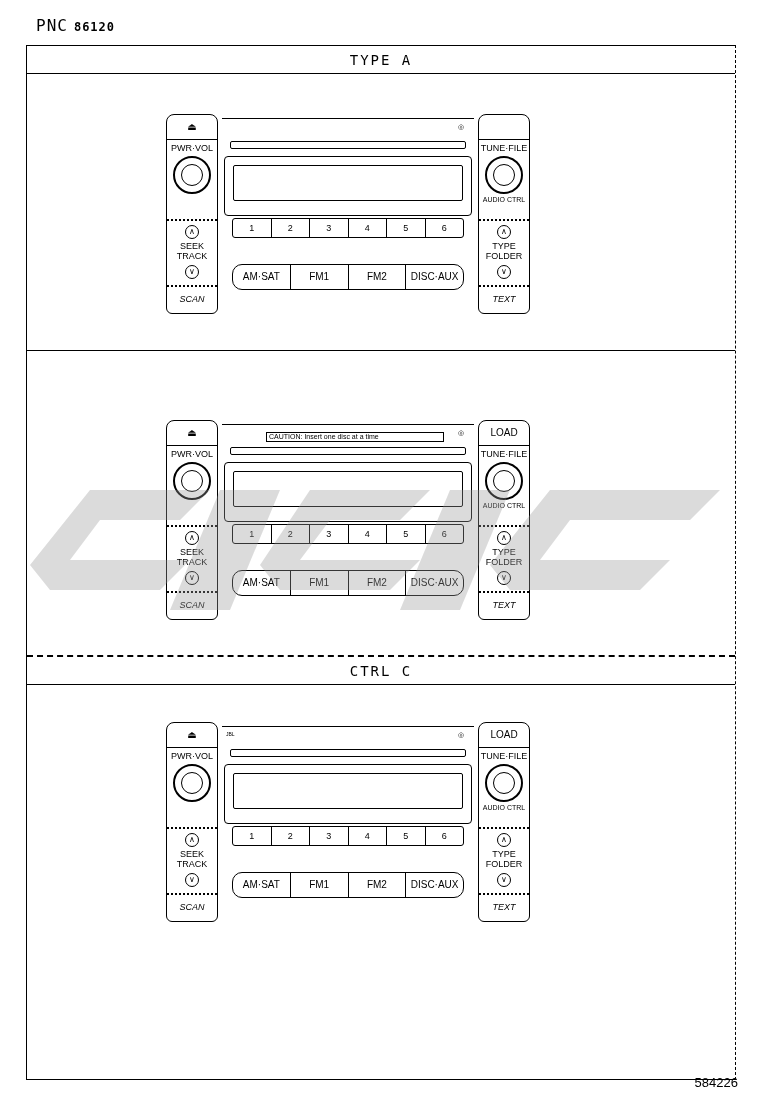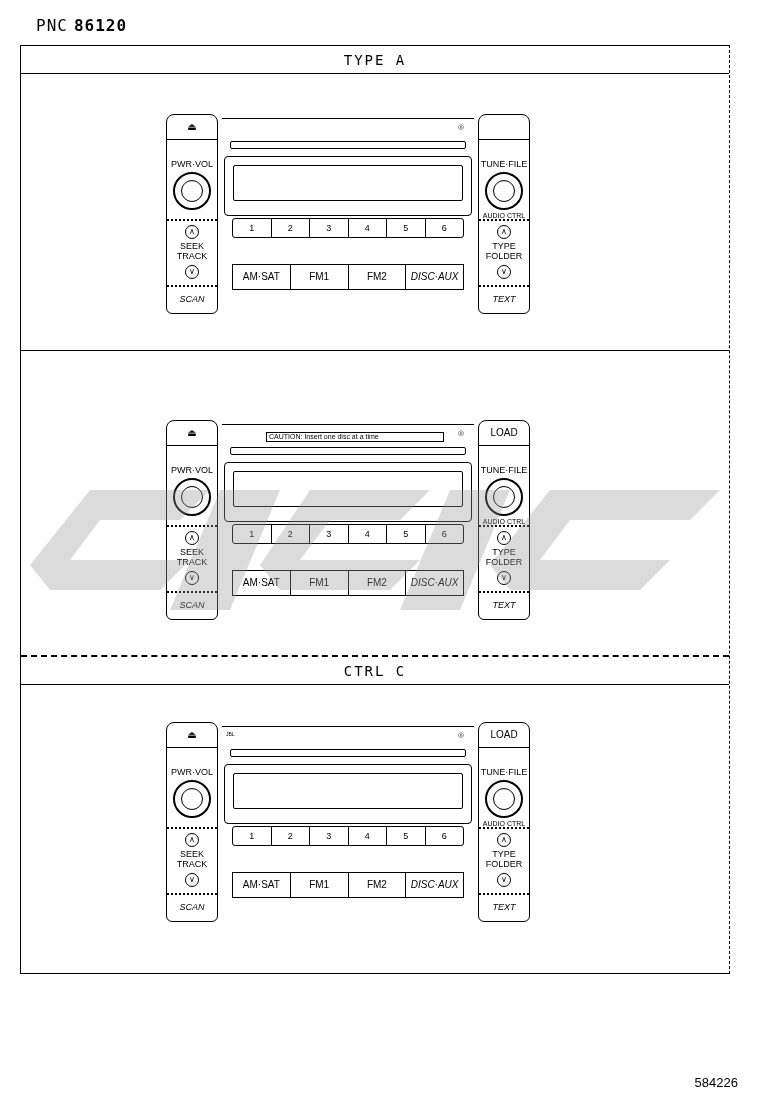--- a/index.html
+++ b/index.html
@@ -1,51 +1,51 @@
 <!DOCTYPE html>
 <html><head>
 <meta charset="utf-8">
 <style>
   html,body{margin:0;padding:0;background:#fff;}
   body{width:760px;height:1112px;position:relative;overflow:hidden;font-family:"DejaVu Sans Mono","Liberation Mono",monospace;color:#000;}
   .pnc{position:absolute;left:36px;top:16px;font-size:16px;letter-spacing:1px;}
-  .pnc .num{font-weight:bold;font-size:16px;margin-left:6px;letter-spacing:1px;}
-  .frame{position:absolute;left:20px;top:45px;width:710px;height:929px;border:1px solid #000;border-right:1px dashed #000;box-sizing:border-box;}
+  .pnc .num{font-weight:bold;font-size:12px;margin-left:6px;letter-spacing:1px;}
+  .frame{position:absolute;left:26px;top:45px;width:710px;height:1035px;border:1px solid #000;border-right:1px dashed #000;box-sizing:border-box;}
   .section-hdr{position:absolute;left:0;width:100%;height:28px;border-bottom:1px solid #000;box-sizing:border-box;text-align:center;font-size:14px;line-height:28px;letter-spacing:2px;}
   .sep{position:absolute;left:0;width:100%;border-top:1px solid #000;}
   .sep.dashed{border-top:2px dashed #000;}
   .code{position:absolute;right:22px;top:1075px;font-family:"Liberation Sans",sans-serif;font-size:13px;}
 
   
   .unit{position:absolute;left:166px;width:364px;height:200px;font-family:"Liberation Sans",sans-serif;}
   .lpanel,.rpanel{position:absolute;top:0;width:52px;height:200px;border:1px solid #000;border-radius:8px 8px 6px 6px;box-sizing:border-box;background:#fff;}
   .lpanel{left:0;} .rpanel{right:0;}
   .topbtn{height:24px;border-bottom:1px solid #000;text-align:center;font-size:10px;line-height:24px;}
-  .knob-label{font-size:9px;text-align:center;margin-top:19px;}
+  .knob-label{font-size:9px;text-align:center;margin-top:3px;}
   .knob{width:38px;height:38px;border-radius:50%;border:2px double #000;margin:3px auto 0;position:relative;box-sizing:border-box;}
   .knob::after{content:"";position:absolute;left:6px;top:6px;width:22px;height:22px;border-radius:50%;border:1.5px solid #000;box-sizing:border-box;}
   .knob-sub{font-size:7px;text-align:center;margin-top:2px;}
   .mid-sec{position:absolute;left:0;right:0;top:104px;height:64px;border-top:2px dotted #000;border-bottom:2px dotted #000;text-align:center;font-size:9px;line-height:10px;}
   .arrowbtn{width:12px;height:12px;border:1px solid #000;border-radius:50%;margin:4px auto 2px;font-size:8px;line-height:12px;}
   .bot-sec{position:absolute;left:0;right:0;top:172px;text-align:center;font-size:9px;line-height:24px;font-style:italic;}
 
   .center{position:absolute;left:56px;right:56px;top:4px;height:196px;}
   .cdslot-area{position:absolute;left:0;right:0;top:0;height:36px;border-top:1px solid #000;}
   .brand{position:absolute;left:4px;top:4px;font-size:5px;line-height:6px;}
   .caution{position:absolute;left:44px;top:7px;width:174px;height:8px;border:1px solid #000;font-size:7px;line-height:8px;overflow:hidden;white-space:nowrap;padding-left:2px;}
   .logo{position:absolute;right:10px;top:4px;font-size:7px;}
   .slot{position:absolute;left:8px;right:8px;top:22px;height:6px;border:1px solid #000;border-radius:2px;}
   .display-outer{position:absolute;left:2px;right:2px;top:38px;height:58px;border:1px solid #000;border-radius:4px;}
   .display-inner{position:absolute;left:8px;right:8px;top:8px;height:34px;border:1px solid #000;border-radius:2px;}
   .presets{position:absolute;left:10px;right:10px;top:100px;height:18px;border:1px solid #000;border-radius:3px;display:flex;}
   .preset{flex:1;border-right:1px solid #000;text-align:center;font-size:9px;line-height:18px;}
   .preset:last-child{border-right:none;}
-  .modes{position:absolute;left:10px;right:10px;top:146px;height:24px;border:1px solid #000;border-radius:0;display:flex;align-items:center;}
+  .modes{position:absolute;left:10px;right:10px;top:146px;height:24px;border:1px solid #000;border-radius:10px;display:flex;align-items:center;}
   .mode{flex:1;border-right:1px solid #000;text-align:center;font-size:10px;line-height:24px;}
-  .mode:last-child{border-right:none;font-style:italic;}
+  .mode:last-child{border-right:none;}
 
   .watermark{position:absolute;left:30px;top:470px;width:700px;height:140px;pointer-events:none;opacity:.35;}
 </style>
 </head>
 <body>
 
 <div class="pnc">
   <span>PNC</span><span class="num">86120</span>
 </div>
 

